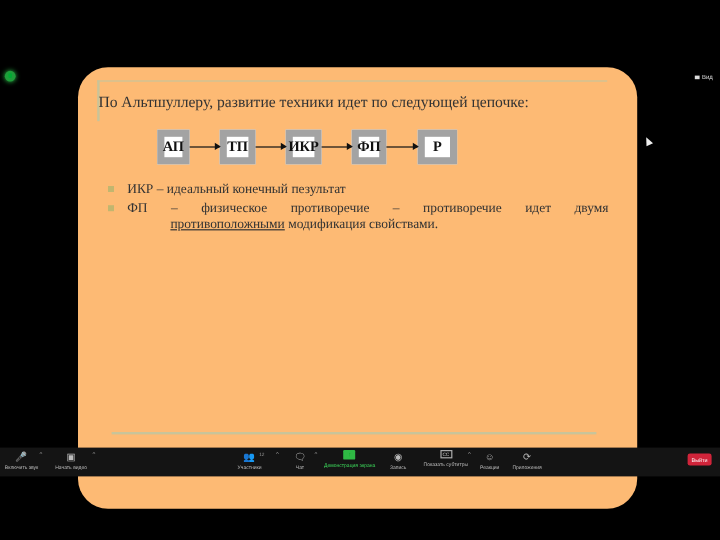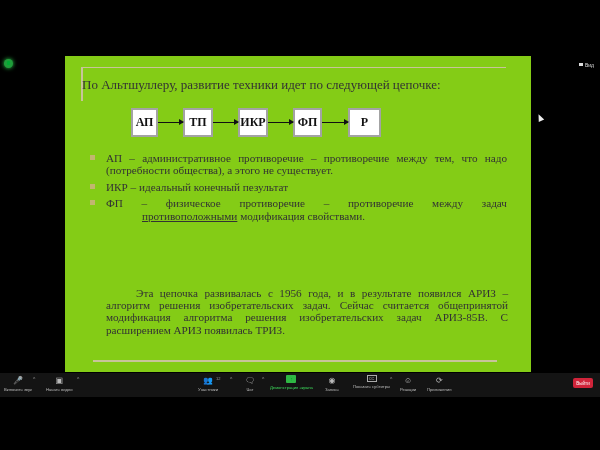--- a/index.html
+++ b/index.html
@@ -21,37 +21,38 @@
     }
     .view-icon { width: 4px; height: 3px; background: #ddd; display: inline-block; }
 
     .cursor {
       position: absolute; left: 537px; top: 114px; width: 0; height: 0;
       border-left: 3px solid transparent; border-right: 3px solid transparent;
       border-bottom: 7px solid #eee; transform: rotate(-25deg);
     }
 
     .slide {
-      position: absolute; left: 65px; top: 56px; width: 466px; height: 316px;
-      background: #84cc16;
+      position: absolute; left: 65px; top: 56px; width: 466px; height: 368px;
+      background: #fdba74;
+      border-radius: 25px;
     }
     .title-box {
       position: absolute; left: 16px; top: 11px; width: 425px; height: 34px;
       border-top: 1.5px solid #c8c49a; border-left: 2px solid #c8c49a;
     }
     .title-text {
       position: absolute; left: 17px; top: 21px; font-size: 13px; color: #333;
       white-space: nowrap;
     }
 
     .chain {
       position: absolute; left: 66px; top: 52px; display: flex; align-items: center;
     }
     .chain-box {
-      border: 2px solid #a3a3a3; height: 29px;
+      border: 6px solid #a3a3a3; height: 29px;
       display: flex; align-items: center; justify-content: center;
       font-weight: bold; font-size: 12px; color: #111; background: #fff;
     }
     .chain-arrow {
       width: 28px; height: 1.5px; background: #111; position: relative;
     }
     .chain-arrow::after {
       content: ""; position: absolute; right: -1px; top: -3px;
       border-left: 5px solid #111; border-top: 3.5px solid transparent; border-bottom: 3.5px solid transparent;
     }
@@ -115,33 +116,28 @@
     <div class="chain-box" style="width:30px">ИКР</div>
     <div class="chain-arrow" style="width:25px"></div>
     <div class="chain-box" style="width:29px">ФП</div>
     <div class="chain-arrow" style="width:26px"></div>
     <div class="chain-box" style="width:33px">Р</div>
   </div>
 
   <ul class="bullets">
     <li class="bullet">
       <span class="bullet-marker"></span>
-      <span>АП – административное противоречие – противоречие между тем, что надо (потребности общества), а этого не существует.</span>
-    </li>
-    <li class="bullet">
-      <span class="bullet-marker"></span>
       <span>ИКР – идеальный конечный пезультат</span>
     </li>
     <li class="bullet">
       <span class="bullet-marker"></span>
-      <span>ФП – физическое противоречие – противоречие между задач </span><span class="underlined">противоположными</span><span> модификация свойствами.</span>
+      <span>ФП – физическое противоречие – противоречие идет двумя </span><span class="underlined">противоположными</span><span> модификация свойствами.</span>
     </li>
   </ul>
 
-  <p class="paragraph">Эта цепочка развивалась с 1956 года, и в результате появился АРИЗ – алгоритм решения изобретательских задач. Сейчас считается общепринятой модификация алгоритма решения изобретательских задач АРИЗ-85В. С расширением АРИЗ появилась ТРИЗ.</p>
   <div class="bottom-rule"></div>
 </div>
 
 <div class="cursor"></div>
 
 <div class="toolbar">
   <div class="tb-item" style="left:4px">
     <span class="tb-icon">🎤</span>
     <span>Включить звук</span>
   </div>

